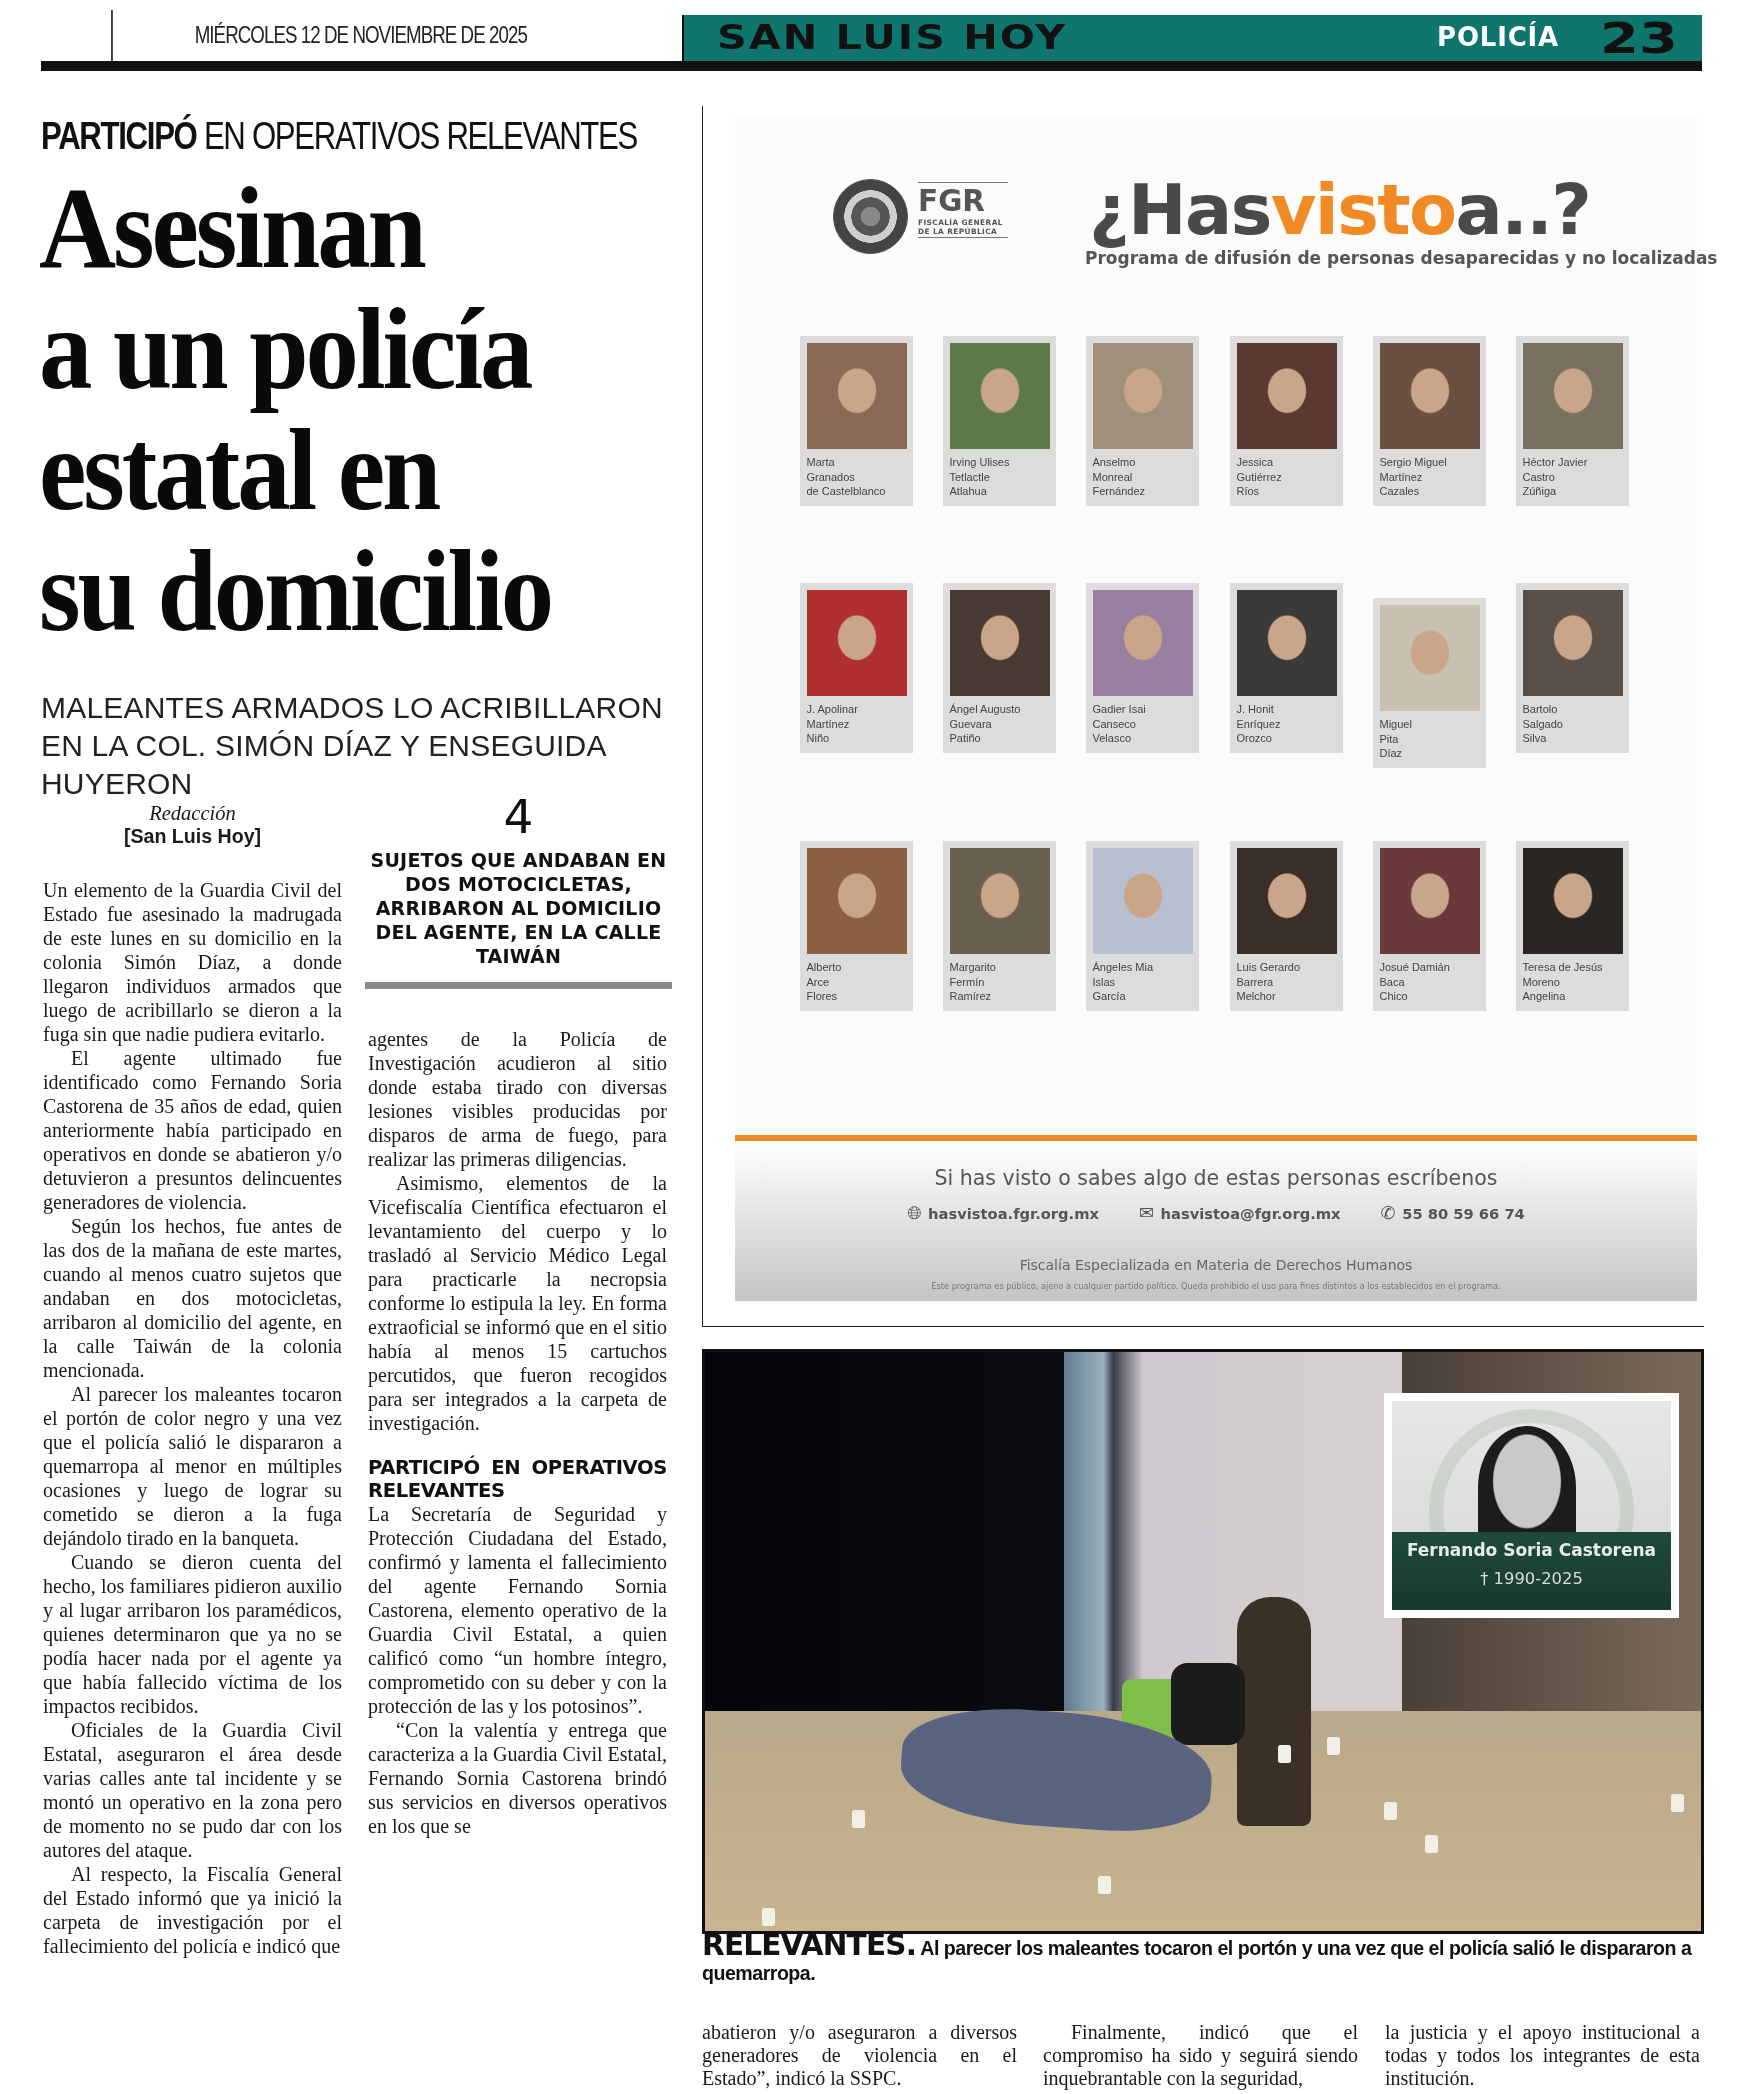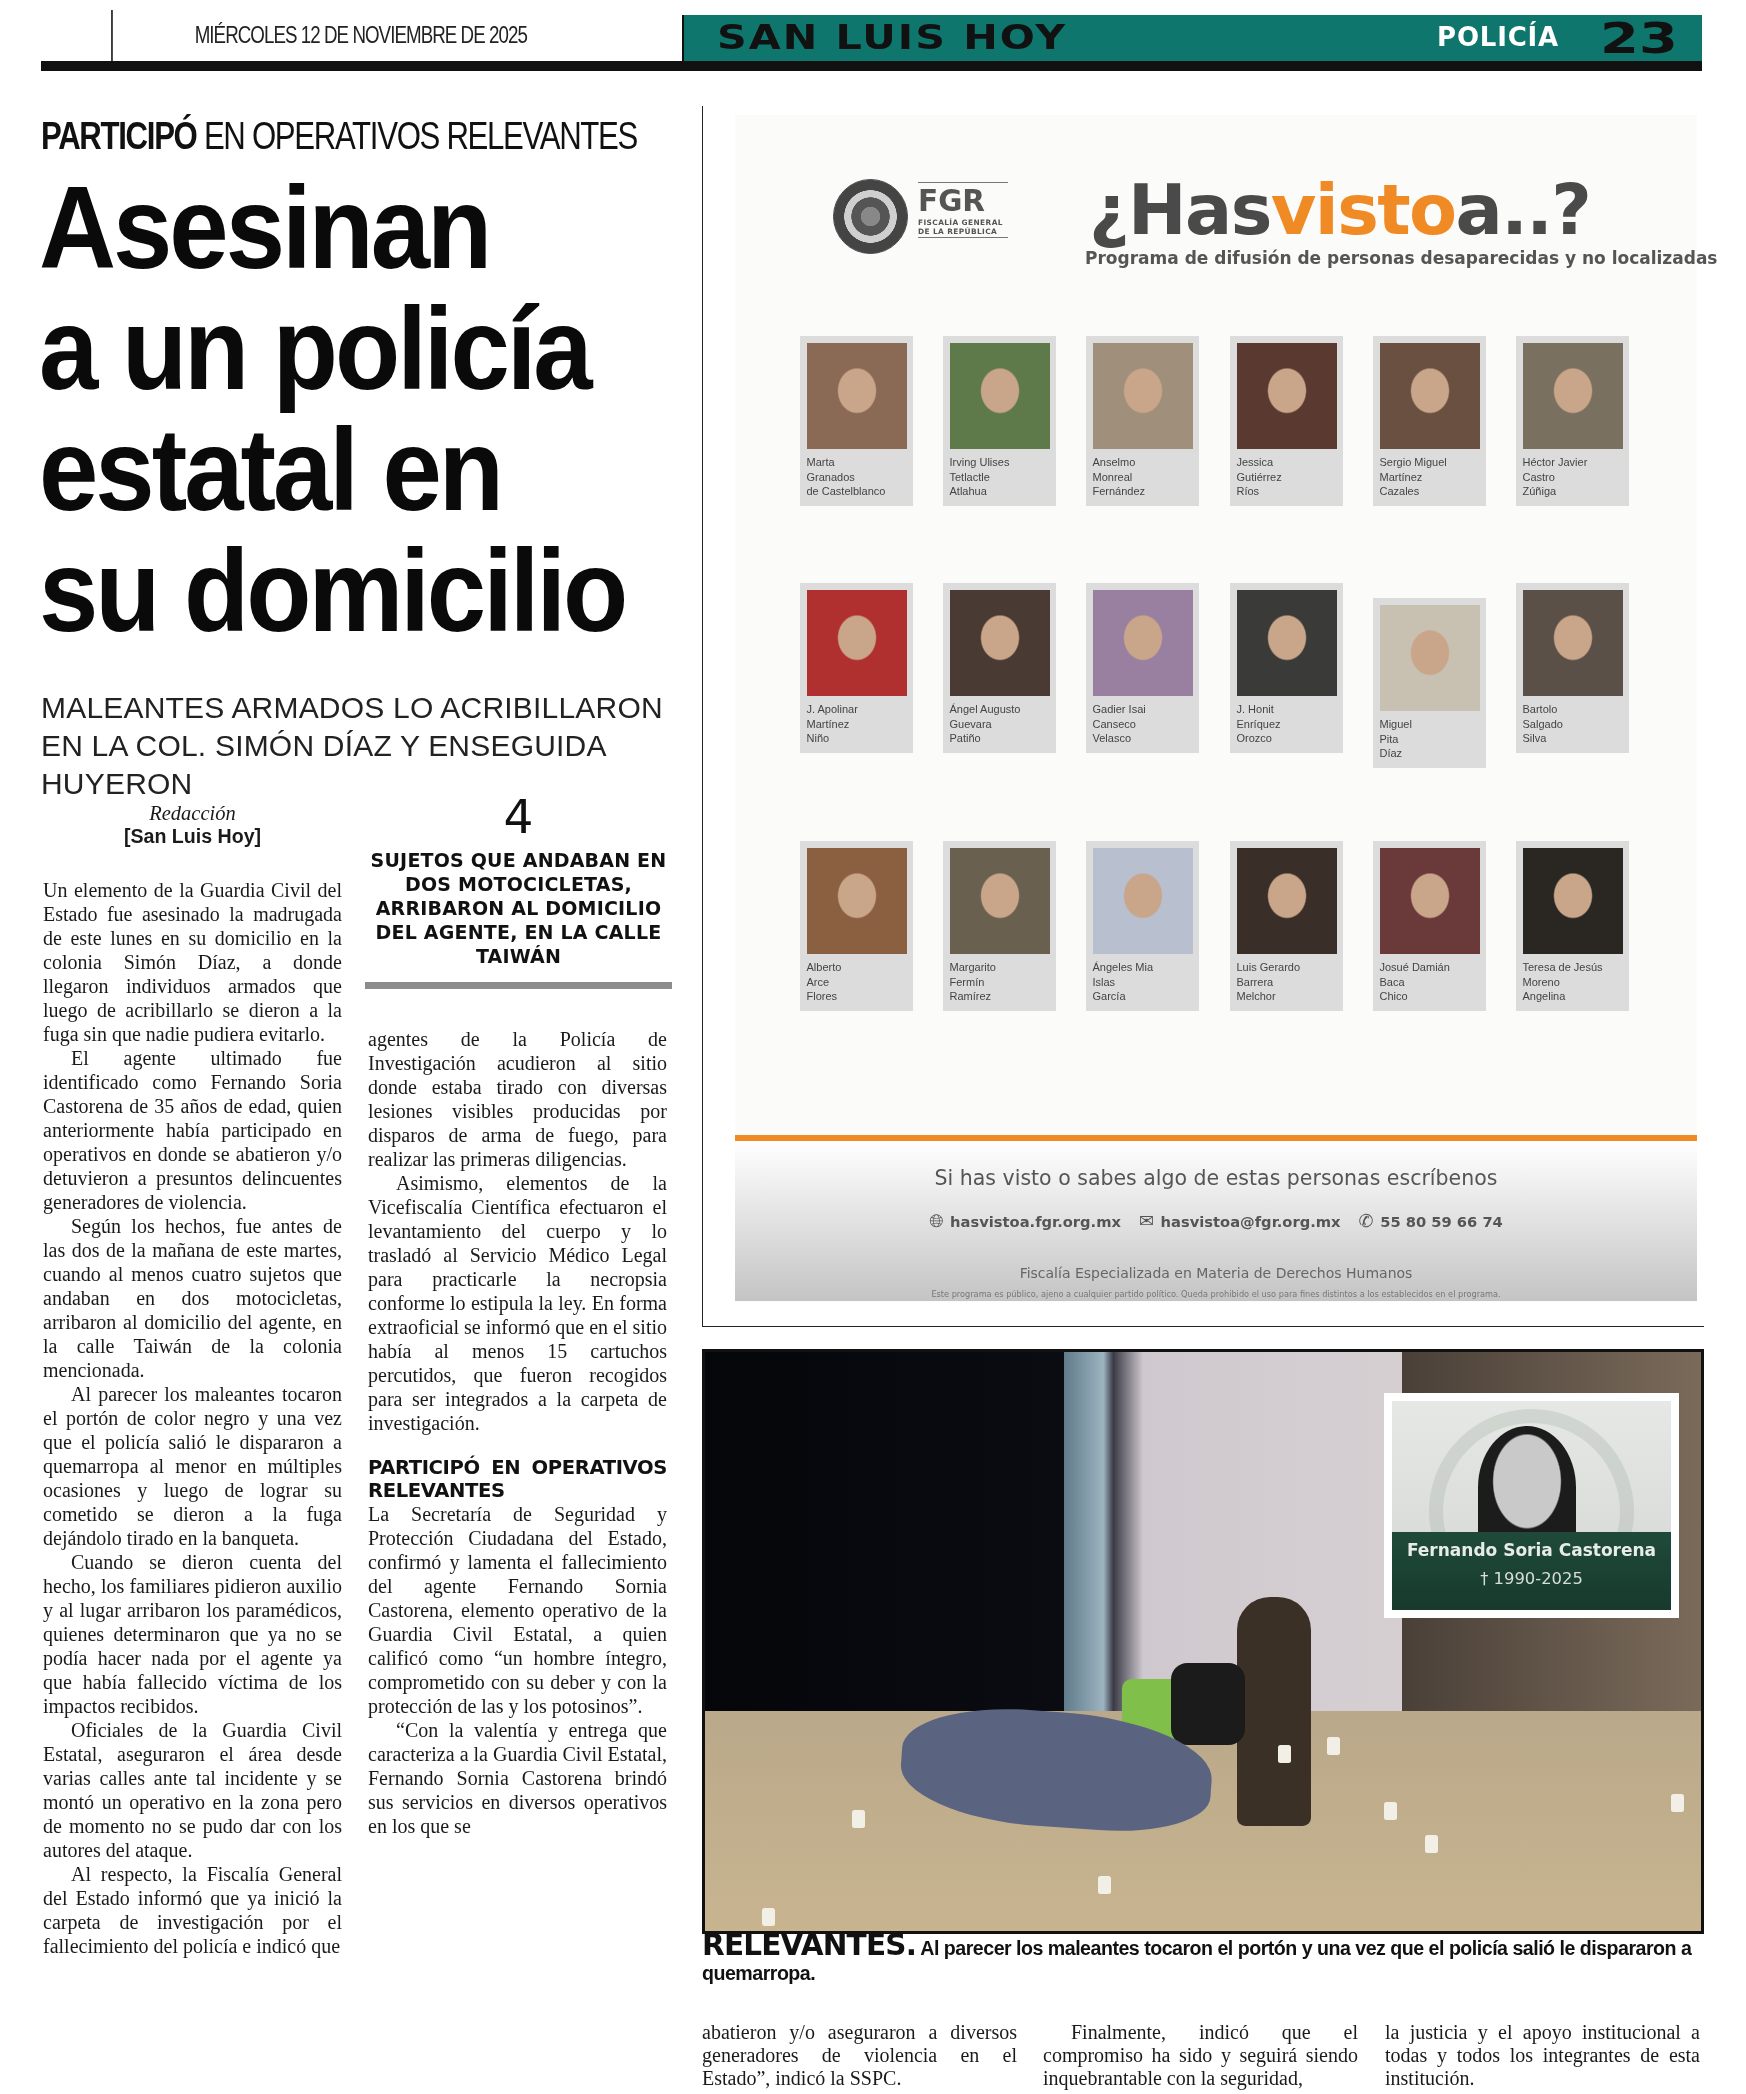--- a/index.html
+++ b/index.html
@@ -11,21 +11,21 @@
   .mh-date { position: absolute; left: 0; top: 0; width: 638px; height: 51px; border-left: 2.5px solid #111; display: flex; align-items: center; justify-content: center; font-family: "Liberation Sans", sans-serif; font-size: 24px; letter-spacing: -1.2px; transform: scaleX(0.78); transform-origin: center; color: #222; }
   .mh-red { position: absolute; left: 641px; top: 4.9px; width: 1020px; height: 46px; background: #0f766e; border-left: 2.5px solid #111; }
   .mh-paper { position: absolute; left: 33px; top: 3.3px; font-family: "DejaVu Sans", sans-serif; font-weight: bold; font-size: 33px; color: #111; letter-spacing: 1.6px; transform: scaleX(1.25); transform-origin: left; }
   .mh-section { position: absolute; right: 143px; top: 7.4px; font-family: "DejaVu Sans", sans-serif; font-weight: bold; font-size: 26px; color: #fff; letter-spacing: 0.8px; }
   .mh-page { position: absolute; right: 33px; top: -1.6px; font-family: "DejaVu Sans", sans-serif; font-weight: bold; font-size: 43px; color: #111; transform: scaleX(1.3); }
   .mh-rule { position: absolute; left: 0; top: 51px; width: 1661px; height: 9.8px; background: #111; }
 
   
   .kicker { position: absolute; left: 41px; top: 115px; font-family: "Liberation Sans", sans-serif; font-size: 38px; letter-spacing: -1.6px; transform: scaleX(0.82); transform-origin: left; white-space: nowrap; color: #111; }
   .kicker b { font-weight: 900; }
-  .headline { position: absolute; left: 39px; top: 168px; width: 655px; font-family: Liberation Sans, sans-serif; font-weight: bold; font-size: 116px; line-height: 121px; letter-spacing: -3.3px; color: #0a0a0a; }
+  .headline { position: absolute; left: 39px; top: 168px; width: 655px; font-family: Liberation Serif, serif; font-weight: bold; font-size: 116px; line-height: 121px; letter-spacing: -3.3px; color: #0a0a0a; }
   .headline span { display: block; white-space: nowrap; transform: scaleX(0.92); transform-origin: left; }
   .subhead { position: absolute; left: 41px; top: 689px; width: 655px; font-family: "Liberation Sans", sans-serif; font-size: 30px; line-height: 38px; color: #222; letter-spacing: 0.2px; }
 
   
   .byline { position: absolute; left: 82px; top: 802px; width: 221px; text-align: center; }
   .byline .role { font-style: italic; font-size: 20.5px; display: block; }
   .byline .outlet { font-family: "Liberation Sans", sans-serif; font-weight: bold; font-size: 19.6px; display: block; margin-top: 0; }
 
   .col { position: absolute; font-size: 20px; line-height: 24px; text-align: justify; color: #1a1a1a; }
   .col p { text-indent: 0; }
@@ -53,21 +53,21 @@
   .hv-sub { position: absolute; left: 350px; top: 133px; font-family: "DejaVu Sans", sans-serif; font-weight: bold; font-size: 17px; color: #555; white-space: nowrap; }
 
   .grid { position: absolute; left: 65px; top: 221px; width: 835px; }
   .card { position: absolute; width: 113px; height: 170px; background: #dcdcdc; }
   .card .photo { position: absolute; left: 6.5px; top: 6.5px; width: 100px; height: 106px; }
   .card .nm { position: absolute; left: 6.5px; top: 119px; width: 106px; font-family: "Liberation Sans", sans-serif; font-size: 11px; line-height: 14.7px; color: #444; }
 
   .poster-orange { position: absolute; left: 0; top: 1020px; width: 962px; height: 6.5px; background: #f08a24; }
   .poster-foot { position: absolute; left: 0; top: 1026px; width: 962px; height: 160px; background: linear-gradient(#ffffff, #c4c4c4); text-align: center; }
   .pf-line1 { margin-top: 24.5px; font-family: "DejaVu Sans", sans-serif; font-size: 20.5px; color: #555; }
-  .pf-contacts { margin-top: 20px; font-family: "DejaVu Sans", sans-serif; font-weight: bold; font-size: 14.7px; color: #555; display: flex; justify-content: center; gap: 18px; }
+  .pf-contacts { margin-top: 12px; font-family: "DejaVu Sans", sans-serif; font-weight: bold; font-size: 14.7px; color: #555; display: flex; justify-content: center; gap: 40px; }
   .pf-contacts span.ic { display: inline-block; margin-right: 6.5px; font-weight: normal; font-size: 18px; }
   .pf-office { margin-top: 33px; font-family: "DejaVu Sans", sans-serif; font-size: 14px; color: #666; }
   .pf-legal { margin-top: 8.2px; font-family: "DejaVu Sans", sans-serif; font-size: 8.2px; color: #777; }
 
   
   .scene { position: absolute; left: 702px; top: 1349px; width: 1002px; height: 585px; border: 3.3px solid #111; overflow: hidden;
     background:
       linear-gradient(180deg, rgba(0,0,0,0) 0%, rgba(0,0,0,0) 62%, #b9a88a 62%, #c8b48f 100%),
       linear-gradient(90deg, #05060a 0%, #0a0c12 36%, #5f7a8a 36%, #9db4c0 40%, #3a3a46 41%, #cfc9cf 44%, #d6cfd2 70%, #4a4038 70%, #7a6a5a 100%); }
   .scene .body-sheet { position: absolute; left: 196px; top: 360px; width: 311px; height: 115px; background: #5a6480; border-radius: 40% 50% 35% 45%; transform: rotate(4deg); }

